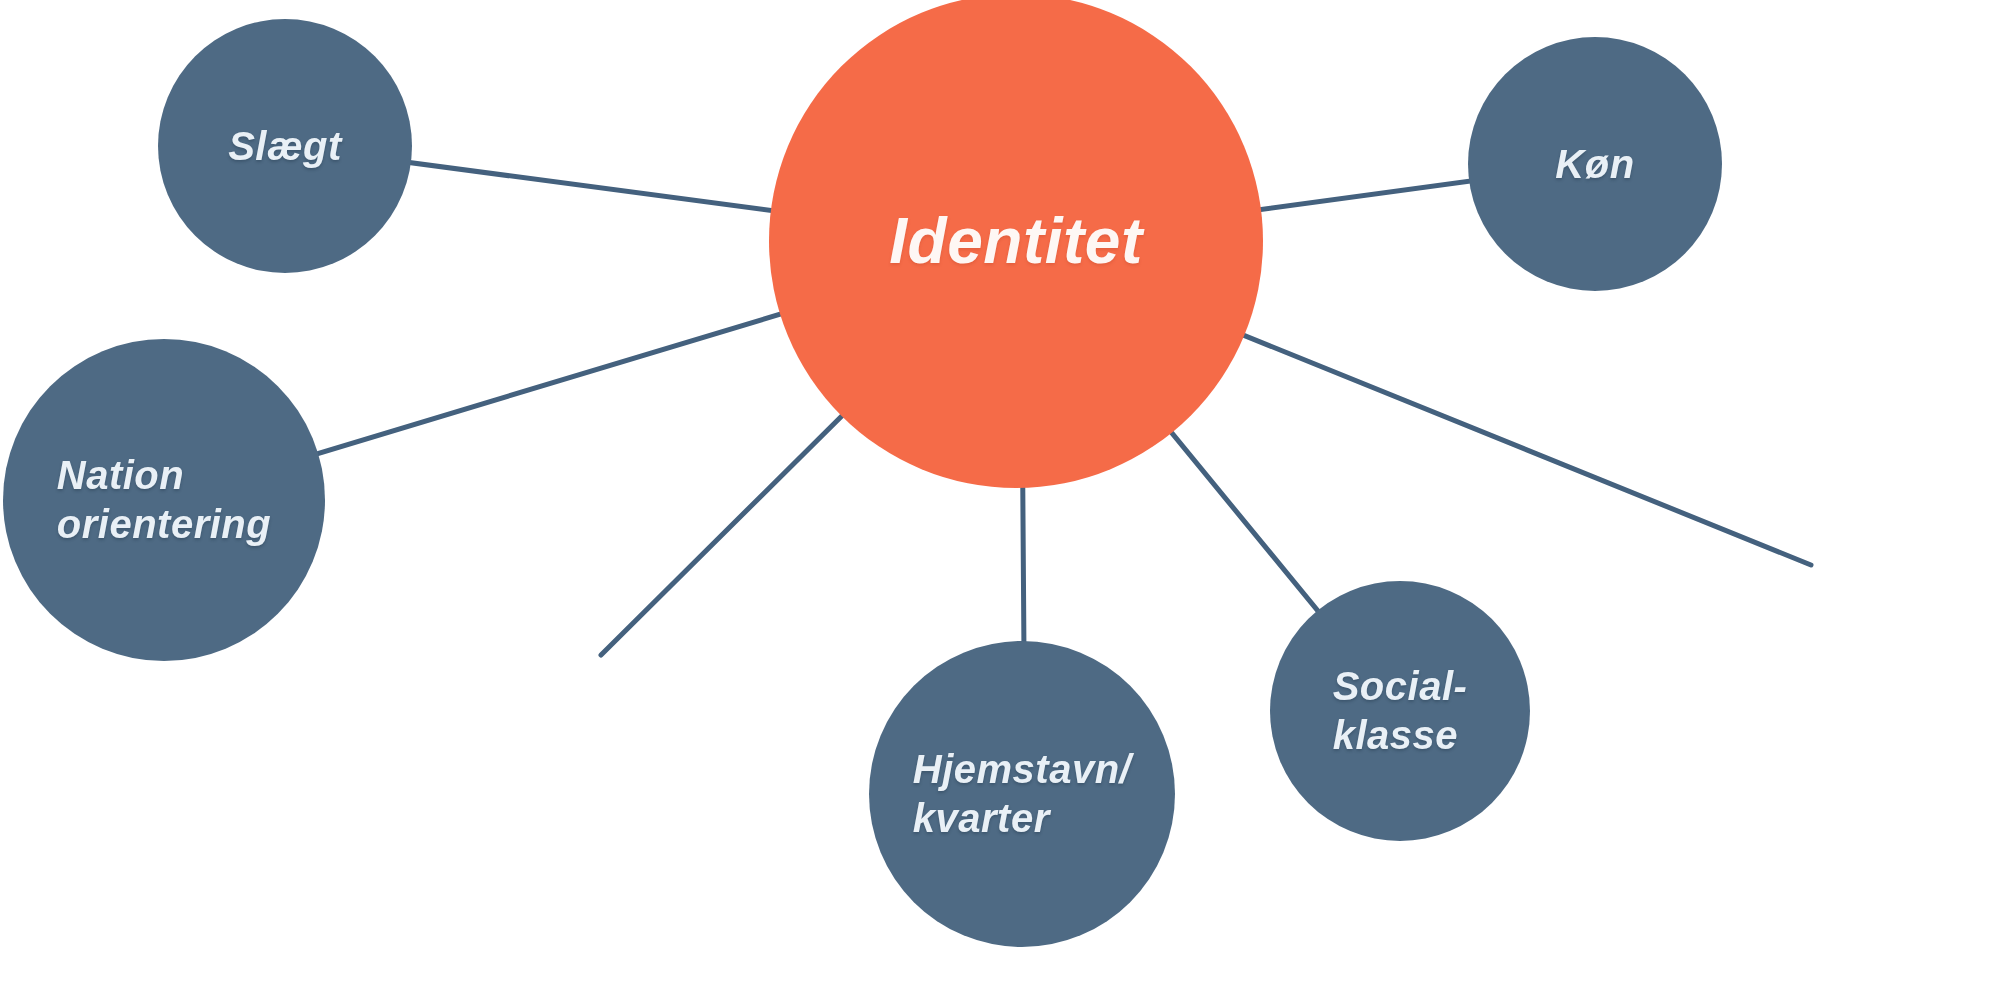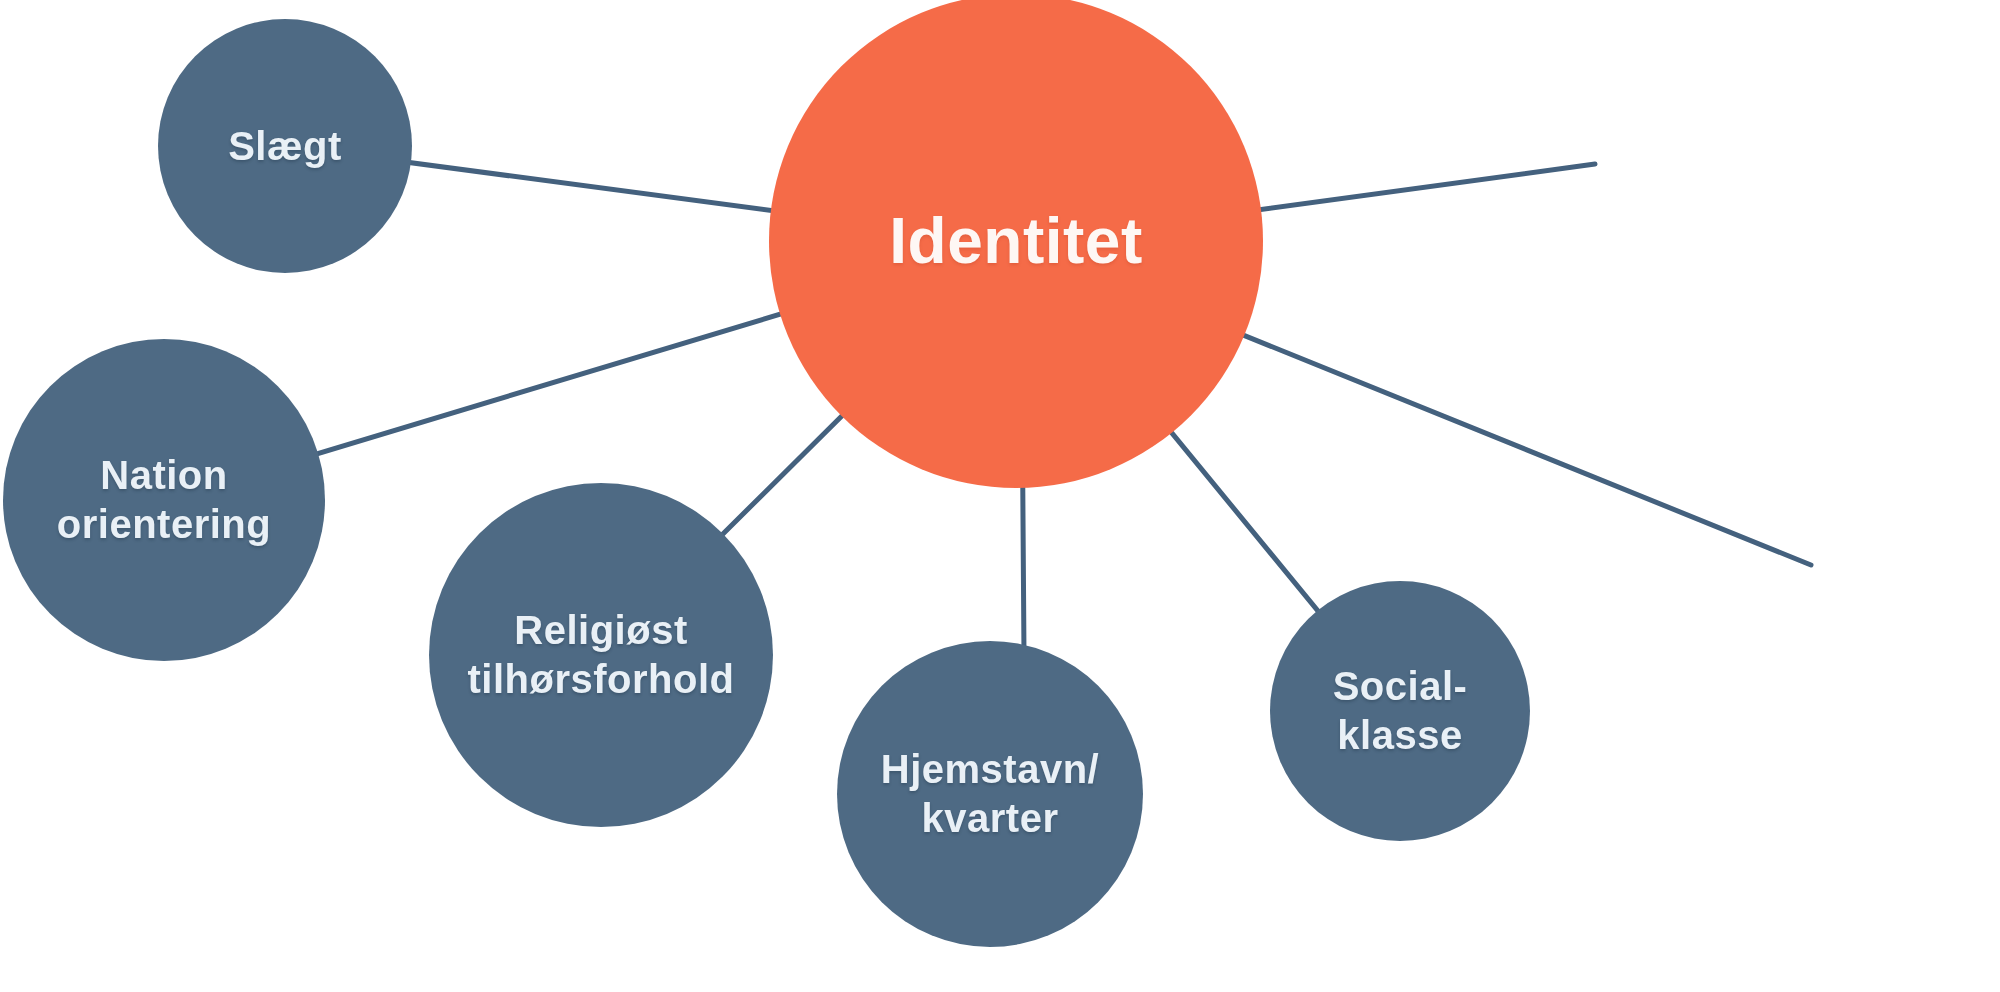--- a/index.html
+++ b/index.html
@@ -27,21 +27,21 @@
     stroke-width: 5;
     stroke-linecap: round;
   }
   .node {
     position: absolute;
     border-radius: 50%;
     background: var(--node_fill, #4E6A84);
     display: flex;
     align-items: center;
     justify-content: center;
-    text-align: center;
+    font-style: italic;
   }
   .node .label {
     white-space: pre-line;
     font-size: 40px;
     font-weight: 600;
     letter-spacing: 0.5px;
     line-height: 1.22;
     color: var(--node_text, #E9F0F6);
     text-shadow: 0 2px 3px rgba(23, 43, 61, 0.30);
   }
@@ -70,32 +70,31 @@
   </svg>
 
   <div class="node center-node" style="left:769px; top:-6px; width:494px; height:494px;">
     <span class="label">Identitet</span>
   </div>
 
   <div class="node" style="left:158px; top:19px; width:254px; height:254px;">
     <span class="label">Slægt</span>
   </div>
 
+  <div class="node" style="left:1468px; top:37px; width:254px; height:254px;">
+    <span class="label">Køn</span>
+  </div>
 
   <div class="node" style="left:3px; top:339px; width:322px; height:322px;">
     <span class="label">Nation
 orientering</span>
   </div>
 
-  <div class="node" style="left:429px; top:483px; width:344px; height:344px;">
-    <span class="label">Religiøst
-tilhørsforhold</span>
-  </div>
 
-  <div class="node" style="left:837px; top:641px; width:306px; height:306px;">
+  <div class="node" style="left:869px; top:641px; width:306px; height:306px;">
     <span class="label">Hjemstavn/
 kvarter</span>
   </div>
 
   <div class="node" style="left:1270px; top:581px; width:260px; height:260px;">
     <span class="label">Social-
 klasse</span>
   </div>
 
 

